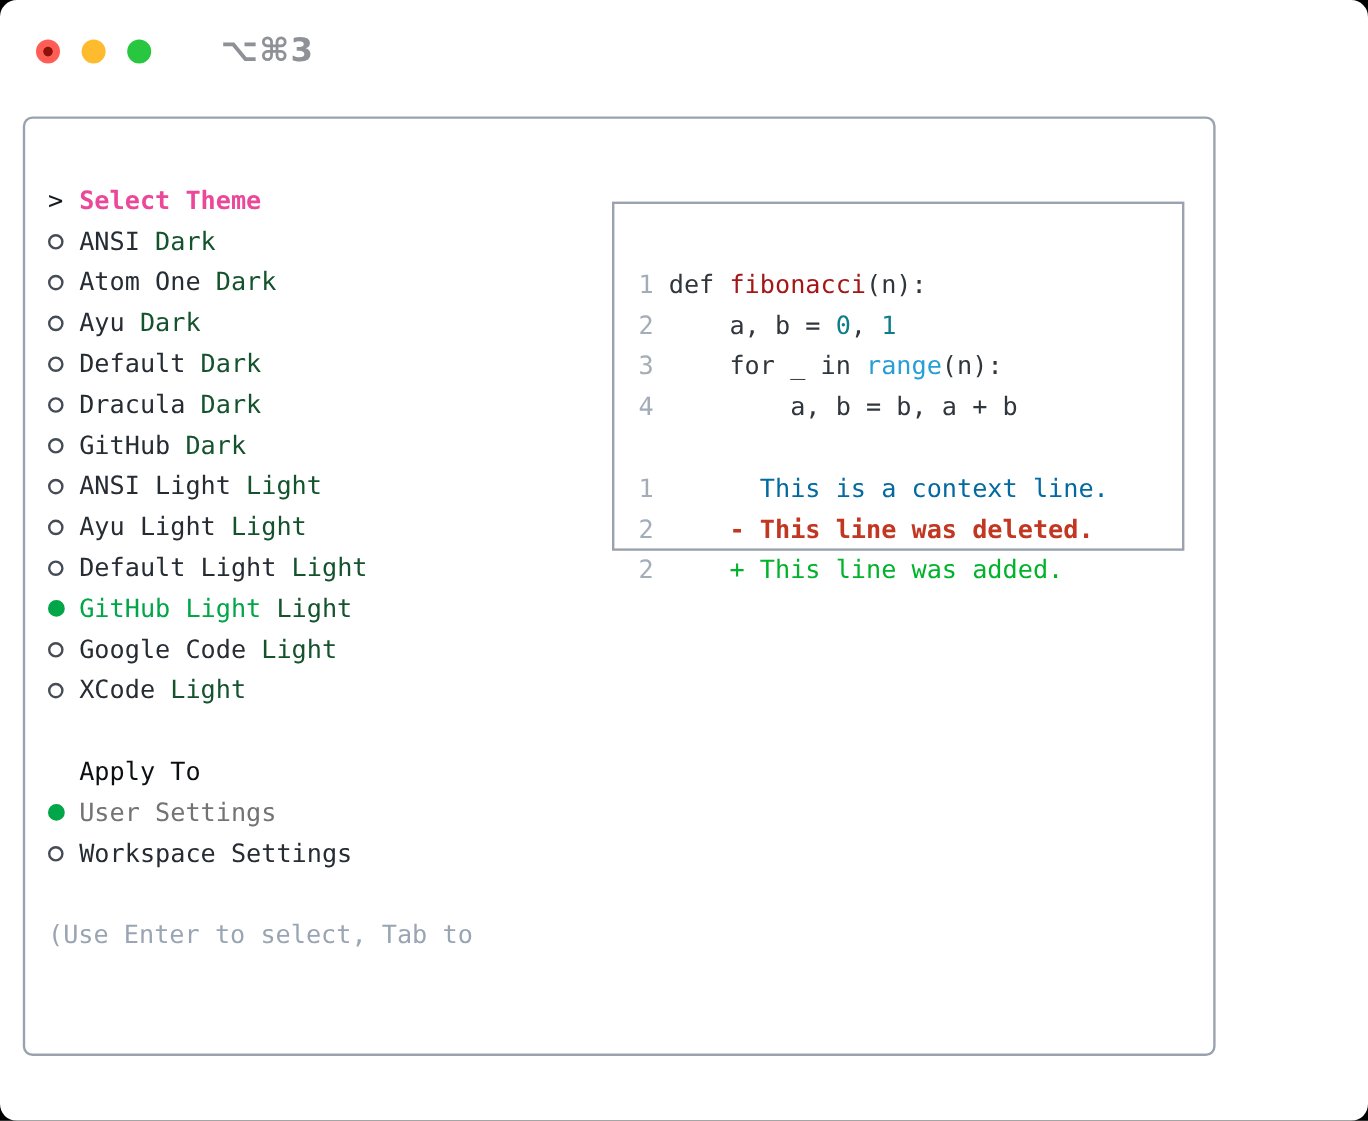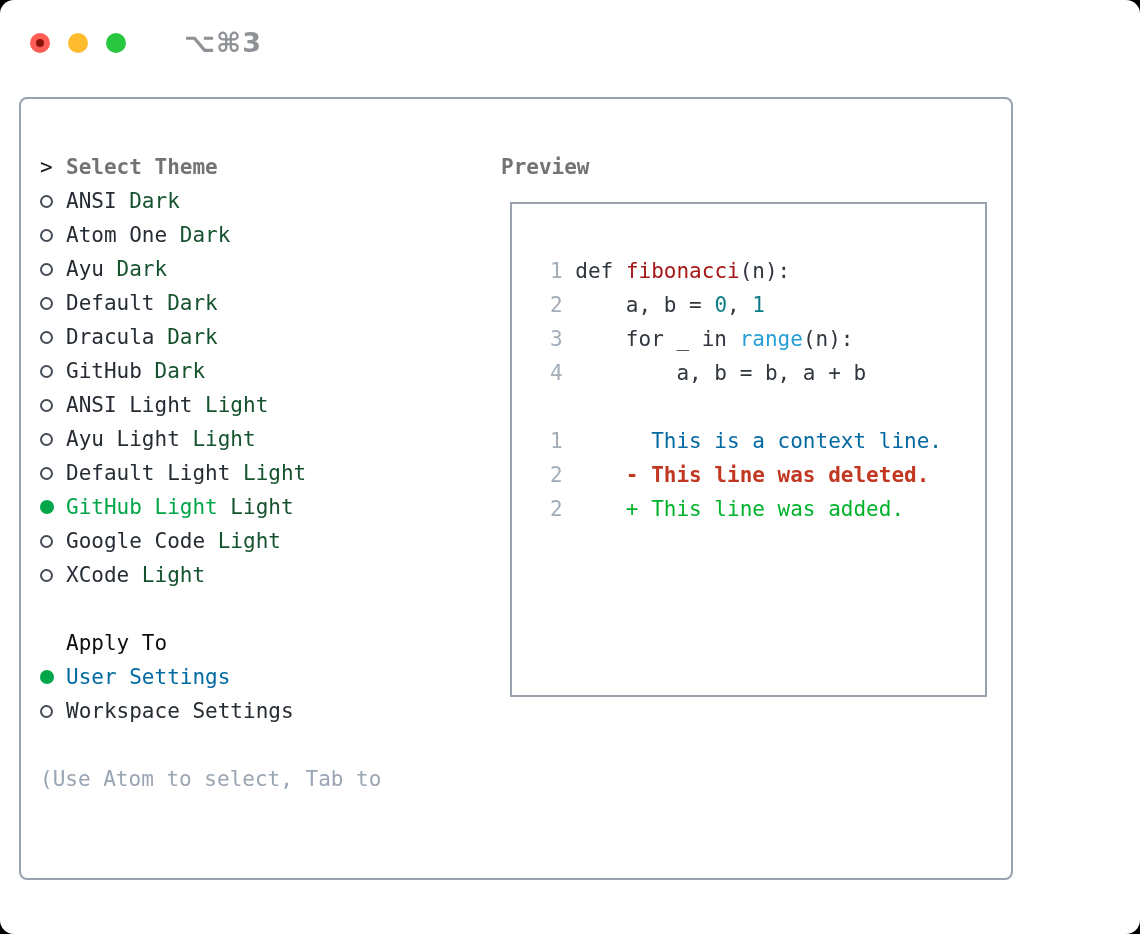--- a/index.html
+++ b/index.html
@@ -21,34 +21,34 @@
   .card{
     position:absolute;left:19px;top:97px;width:994px;height:783px;
     border:2px solid #9aa3ad;border-radius:8px;box-sizing:border-box;
     padding:51px 0 0 19px;display:flex;background:#fff;
   }
   .left-col{width:461px;flex-shrink:0;}
   .right-col{flex:1;}
   .row{height:34px;display:flex;align-items:center;font-size:21px;color:#262c33;}
   .gutter{width:26px;flex-shrink:0;display:inline-flex;align-items:center;}
   .prefix{color:#16191d;}
-  .head{font-weight:bold;color:#737373;}
+  .head{font-weight:bold;color:#ec4899;}
   .radio{width:13px;height:13px;border:2px solid #454c55;border-radius:50%;box-sizing:border-box;}
   .radio.on{width:14px;height:14px;background:#00a648;border-color:#00a648;}
   .theme-row.selected .label{color:#00a648;}
-  .apply-row.selected .label{color:#0369a1;text-align:center;}
+  .apply-row.selected .label{color:#737373;text-align:center;}
   .variant{color:#14532d;margin-left:1ch;}
   .apply-head{color:#0c0f12;}
   .hint-row{height:34px;line-height:34px;font-size:21px;color:#9aa5b3;}
   .spacer{height:34px;}
   
   .preview-box{
-    margin:18px 0 0 9px;width:477px;height:495px;
+    margin:18px 0 0 9px;width:477px;height:291px;
     border:2px solid #9aa3ad;box-sizing:border-box;
-    padding:50px 0 0 38px;background:#fff;
+    padding:50px 0 0 20px;background:#fff;
   }
   .code-line{height:34px;line-height:34px;font-size:21px;white-space:pre;}
   .ln{color:#a3adb8;}
   .c-text{color:#30363d;}
   .c-function{color:#a51616;}
   .c-number{color:#0d7e87;}
   .c-builtin{color:#259fd6;}
   .c-context{color:#0369a1;}
   .c-deleted{color:#c13722;font-weight:bold;}
   .c-added{color:#00b32b;margin-top:20px;}
@@ -177,27 +177,24 @@
           <div class="row apply-row">
             <span class="gutter">
               <span class="radio"></span>
             </span>
             <span class="label">Workspace Settings</span>
           </div>
         </div>
 
       <div class="spacer"></div>
 
-      <div class="hint-row">(Use Atom to select, Tab to</div>
+      <div class="hint-row">(Use Enter to select, Tab to</div>
     </div>
 
     <div class="right-col">
-      <div class="row">
-        <span class="head">Preview</span>
-      </div>
       <div class="preview-box">
         <div>
             <div class="code-line"><span class="ln">1</span><span class="c-text"> def </span><span class="c-function">fibonacci</span><span class="c-text">(n):</span></div>
             <div class="code-line"><span class="ln">2</span><span class="c-text">     a, b = </span><span class="c-number">0</span><span class="c-text">, </span><span class="c-number">1</span></div>
             <div class="code-line"><span class="ln">3</span><span class="c-text">     for _ in </span><span class="c-builtin">range</span><span class="c-text">(n):</span></div>
             <div class="code-line"><span class="ln">4</span><span class="c-text">         a, b = b, a + b</span></div>
             <div class="code-line"><span class="ln"></span></div>
             <div class="code-line"><span class="ln">1</span><span class="c-context">       This is a context line.</span></div>
             <div class="code-line"><span class="ln">2</span><span class="c-deleted">     - This line was deleted.</span></div>
             <div class="code-line"><span class="ln">2</span><span class="c-added">     + This line was added.</span></div>

